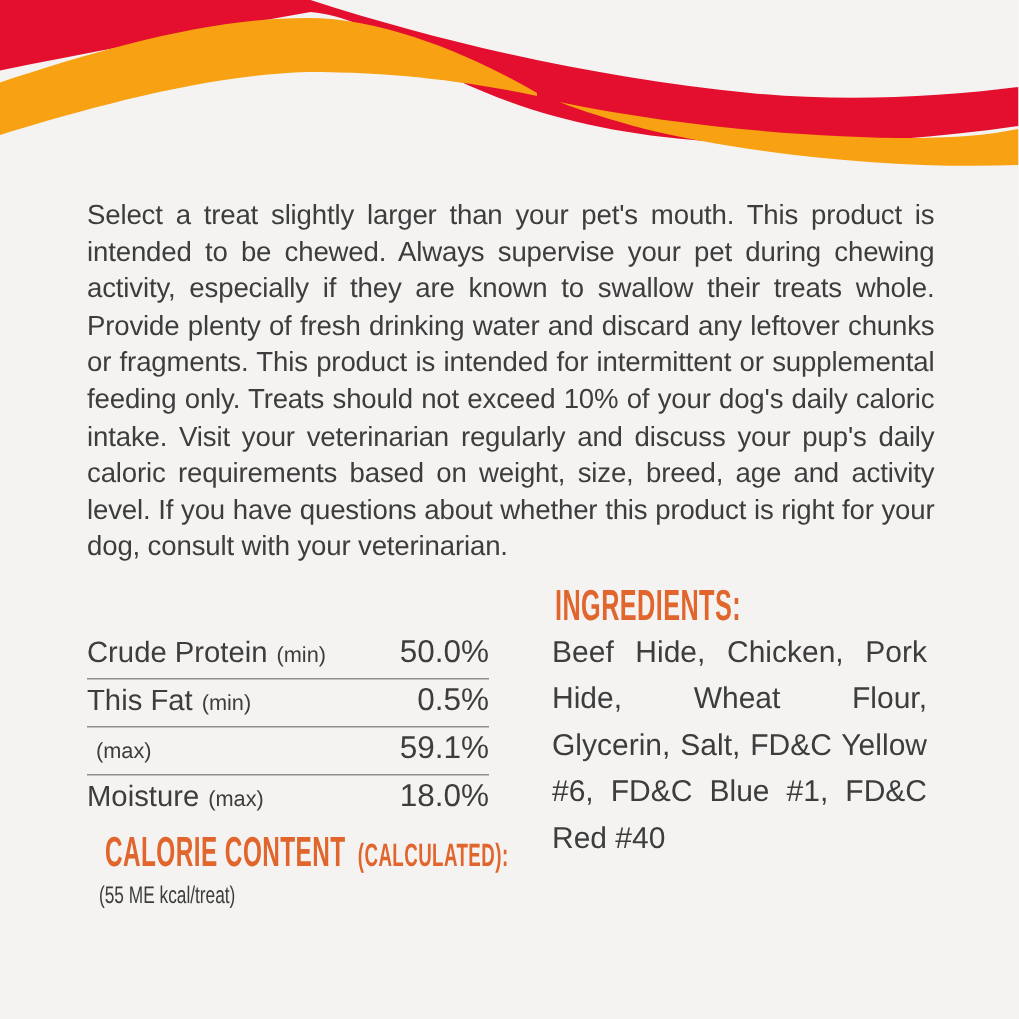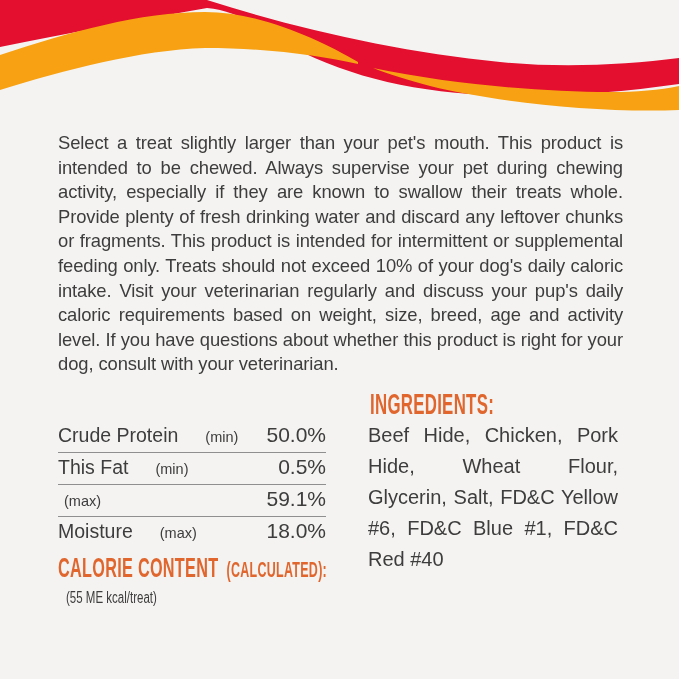--- a/index.html
+++ b/index.html
@@ -37,27 +37,26 @@
     text-align: justify;
     letter-spacing: -0.1px;
   }
   .ga-head { left: 58px; top: 390px; }
   .ga-table { left: 58px; top: 421px; width: 268px; }
   .ga-row {
     display: flex;
     align-items: baseline;
     height: 29px;
     padding-top: 2px;
-    gap: 21px;
   }
   .ga-row.divided { border-bottom: 1px solid #8f8f8f; }
   .ga-label { font-size: 19.5px; }
   .ga-qual { font-size: 14.5px; margin-left: 6px; }
   .ga-value { margin-left: auto; font-size: 21px; }
-  .cal-head { left: 58px; top: 554px; white-space: nowrap; }
+  .cal-head { left: 70px; top: 554px; white-space: nowrap; }
   .cal-head-inner {
     display: inline-block;
     transform: scaleX(0.58);
     transform-origin: 0 50%;
     white-space: nowrap;
     color: #e0662d;
     font-weight: bold;
     line-height: 1;
     letter-spacing: 0.5px;
   }

